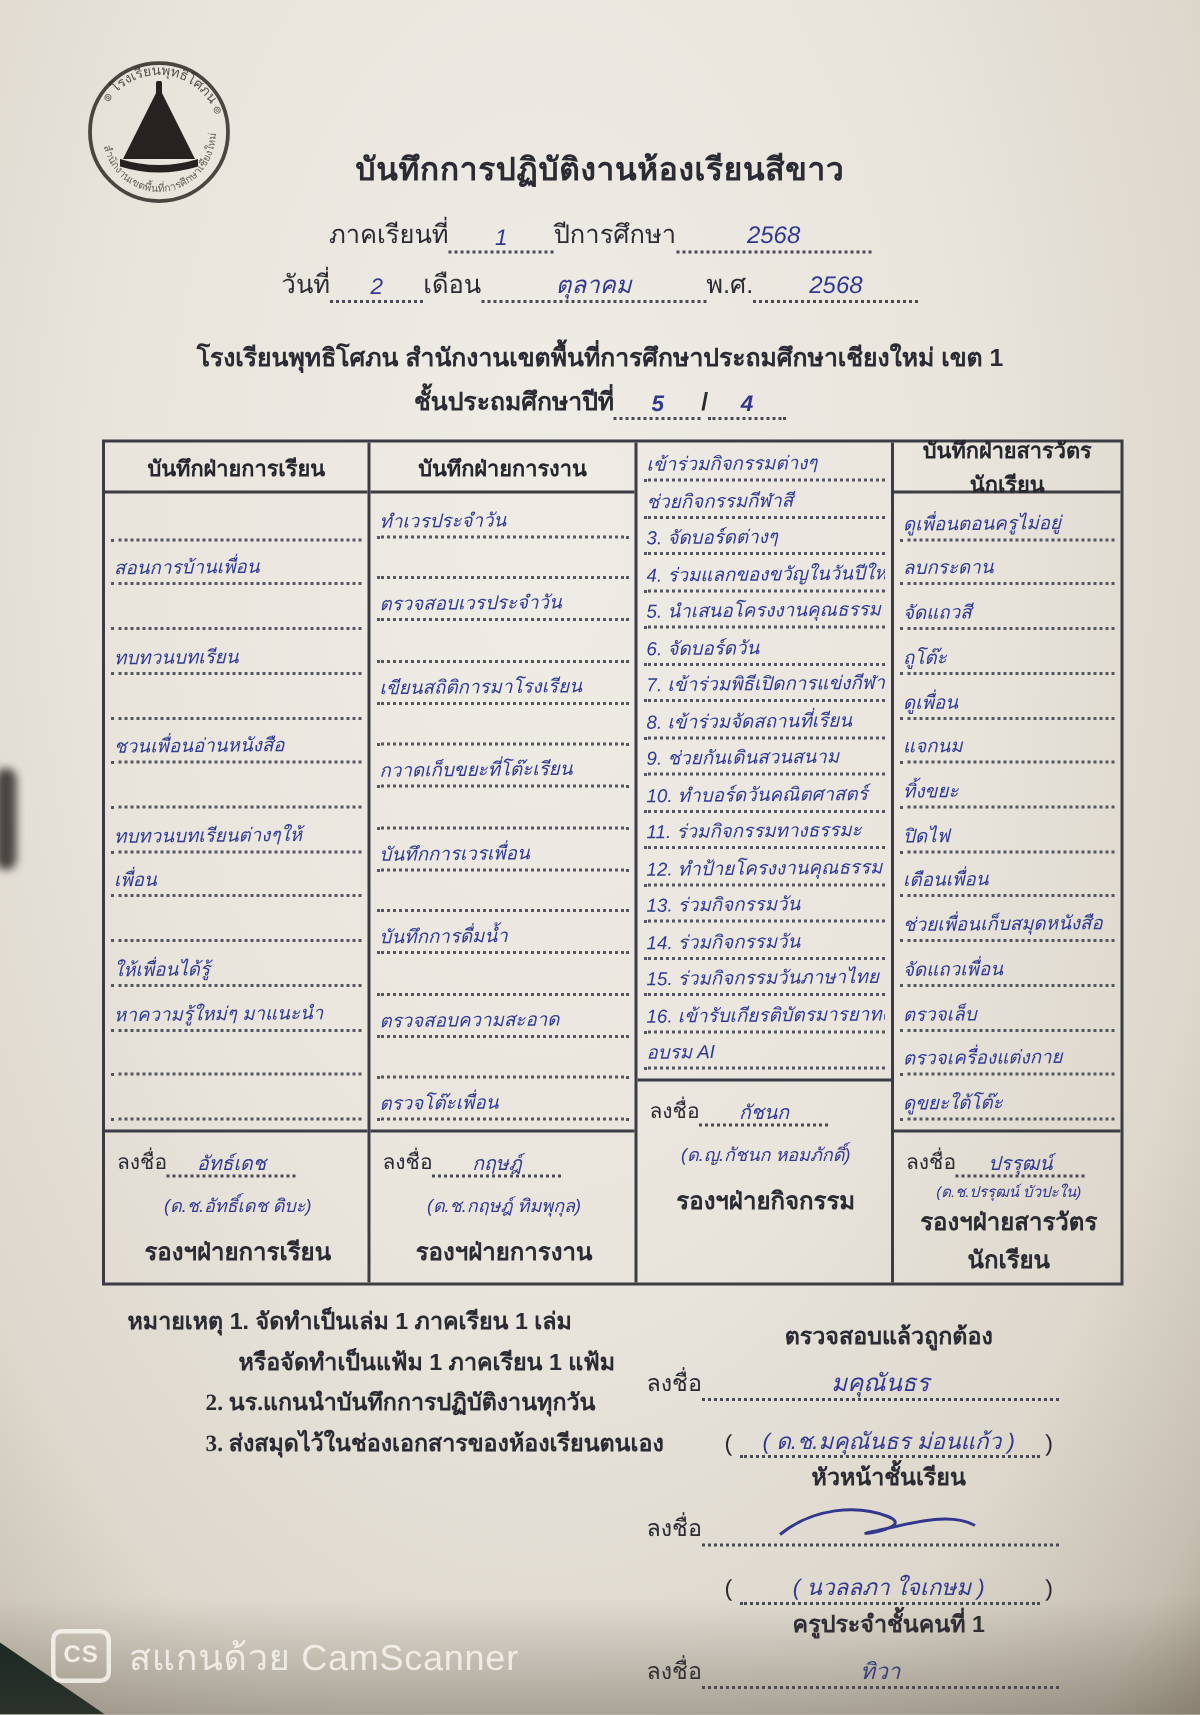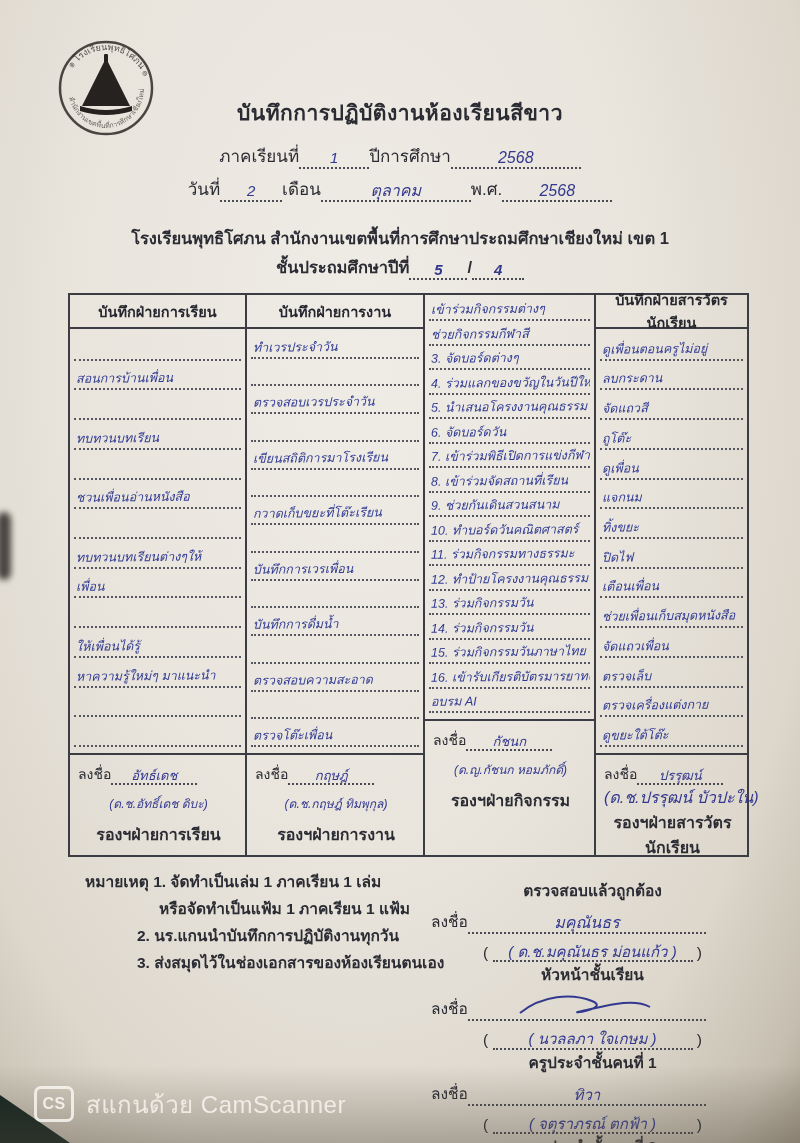--- a/index.html
+++ b/index.html
@@ -54,26 +54,26 @@
     color:#303a92;font-style:italic;font-size:12.5px;white-space:nowrap;overflow:hidden;
     transform:rotate(-.6deg);
   }
   .tcol .tsig{height:100px;box-sizing:border-box;padding:8px 6px 4px 8px;display:flex;flex-direction:column;justify-content:space-between;}
   .sigline{font-size:14px;color:#2b2b33;white-space:nowrap;}
   .sigline .dots{min-width:60px;}
   .sigrole{text-align:center;font-weight:bold;font-size:16px;color:#2b2b33;padding-bottom:4px;}
   
   .notes{position:absolute;left:85px;top:868px;width:360px;font-size:15.5px;color:#2b2b33;font-weight:bold;line-height:1.75;}
   .notes .n-ind{padding-left:74px;}
-  .notes .n-num{padding-left:52px;}
+  .notes .n-num{padding-left:52px;font-family:Liberation Serif, serif;}
   
   .approval{position:absolute;left:405px;top:878px;width:375px;font-size:15.5px;color:#2b2b33;}
   .ap-center{text-align:center;font-weight:bold;}
   .ap-row{margin-top:6px;white-space:nowrap;}
-  .ap-paren{text-align:center;margin-top:10px;}
+  .ap-paren{text-align:center;margin-top:20px;}
   .scribble{vertical-align:bottom;}
   
   .smudge{position:absolute;left:-3px;top:512px;width:14px;height:68px;background:#2e2b28;border-radius:8px;filter:blur(3px);opacity:.85;}
   .corner-tri{position:absolute;left:0;bottom:0;width:70px;height:48px;background:#13231f;clip-path:polygon(0 0,0 100%,100% 100%);}
   .wm-bar{
     position:absolute;left:0;bottom:0;width:100%;height:78px;
     background:linear-gradient(rgba(84,76,62,0), rgba(84,76,62,.38));
     display:flex;align-items:center;gap:12px;padding-left:34px;box-sizing:border-box;
   }
   .cs-badge{
@@ -304,21 +304,21 @@
           </div>
           <div class="rule">
             <span class="txt">ตรวจเครื่องแต่งกาย</span>
           </div>
           <div class="rule">
             <span class="txt">ดูขยะใต้โต๊ะ</span>
           </div>
         </div>
         <div class="tsig">
           <div class="sigline"><span>ลงชื่อ</span><span class="dots" style="min-width:86px;"><span class="hw" style="font-size:13px;">ปรรุฒน์</span></span></div>
-          <div class="sigline" style="text-align:center;"><span class="hw" style="font-size:16px;">(ด.ช.ปรรุฒน์ บัวปะใน)</span></div>
+          <div class="sigline" style="text-align:center;"><span class="hw" style="font-size:10px;">(ด.ช.ปรรุฒน์ บัวปะใน)</span></div>
           <div class="sigrole">รองฯฝ่ายสารวัตรนักเรียน</div>
         </div>
       </div>
     </div>
 
   <div class="notes">
     <div><span>หมายเหตุ</span> <span>1. จัดทำเป็นเล่ม 1 ภาคเรียน 1 เล่ม</span></div>
     <div class="n-ind">หรือจัดทำเป็นแฟ้ม 1 ภาคเรียน 1 แฟ้ม</div>
     <div class="n-num">2. นร.แกนนำบันทึกการปฏิบัติงานทุกวัน</div>
     <div class="n-num">3. ส่งสมุดไว้ในช่องเอกสารของห้องเรียนตนเอง</div>

